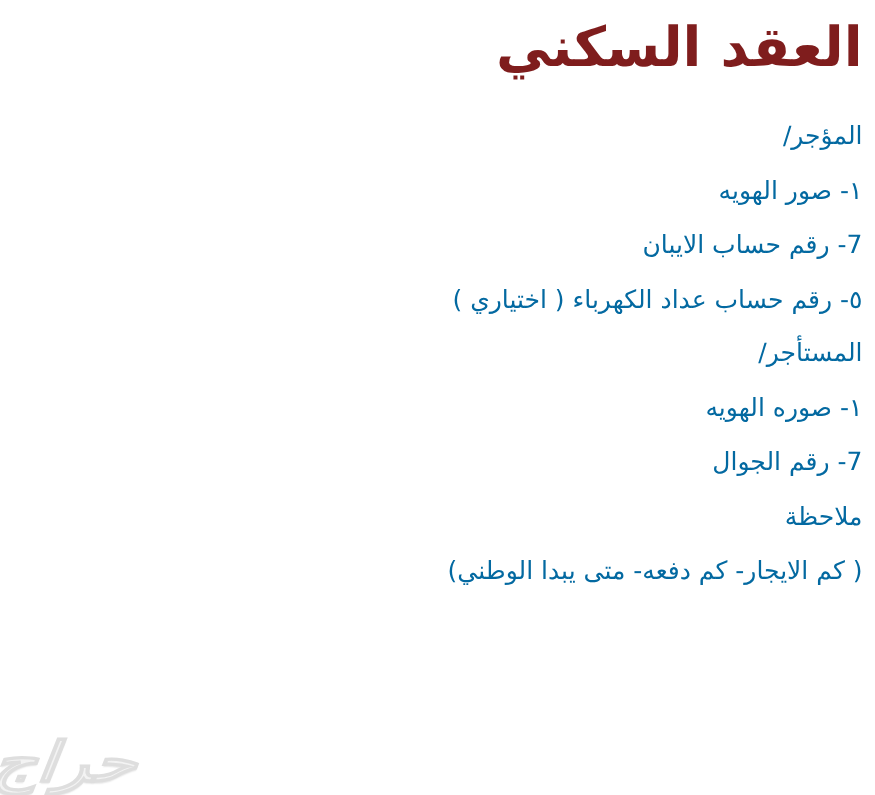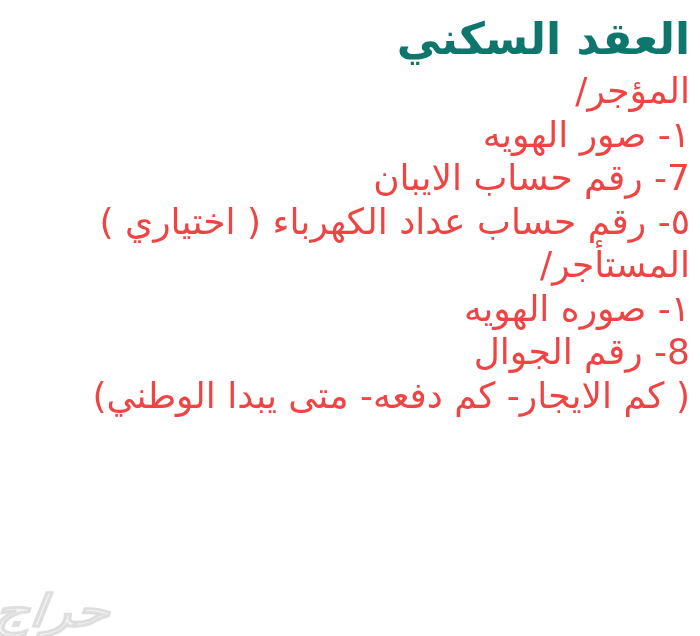--- a/index.html
+++ b/index.html
@@ -19,29 +19,29 @@
     height: 636px;
     box-sizing: border-box;
     direction: rtl;
     text-align: right;
     padding: 8px 10px 0 0;
     background: #ffffff;
   }
   .title {
     font-size: 44px;
     font-weight: bold;
-    color: #0f766e;
+    color: #7f1d1d;
     line-height: 1.3;
-    margin: 2px 0 2px 0;
+    margin: 2px 0 20px 0;
     letter-spacing: 0px;
     white-space: nowrap;
   }
   .line {
-    font-size: 36px;
-    color: #ef4444;
+    font-size: 20px;
+    color: #0369a1;
     line-height: 43.5px;
     white-space: nowrap;
   }
   .watermark {
     position: absolute;
     bottom: 0px;
     left: -8px;
     direction: rtl;
     font-size: 44px;
     font-weight: bold;
@@ -70,20 +70,21 @@
 
   <div class="line">7- رقم حساب الايبان</div>
 
   <div class="line">٥- رقم حساب عداد الكهرباء ( اختياري )</div>
 
 
   <div class="line">المستأجر/</div>
 
   <div class="line">١- صوره الهويه</div>
 
-  <div class="line">8- رقم الجوال</div>
+  <div class="line">7- رقم الجوال</div>
 
+  <div class="line">ملاحظة</div>
 
   <div class="line">( كم الايجار- كم دفعه- متى يبدا الوطني)</div>
 
   <div class="watermark">حراج</div>
 
 </div>
 
 </body></html>

